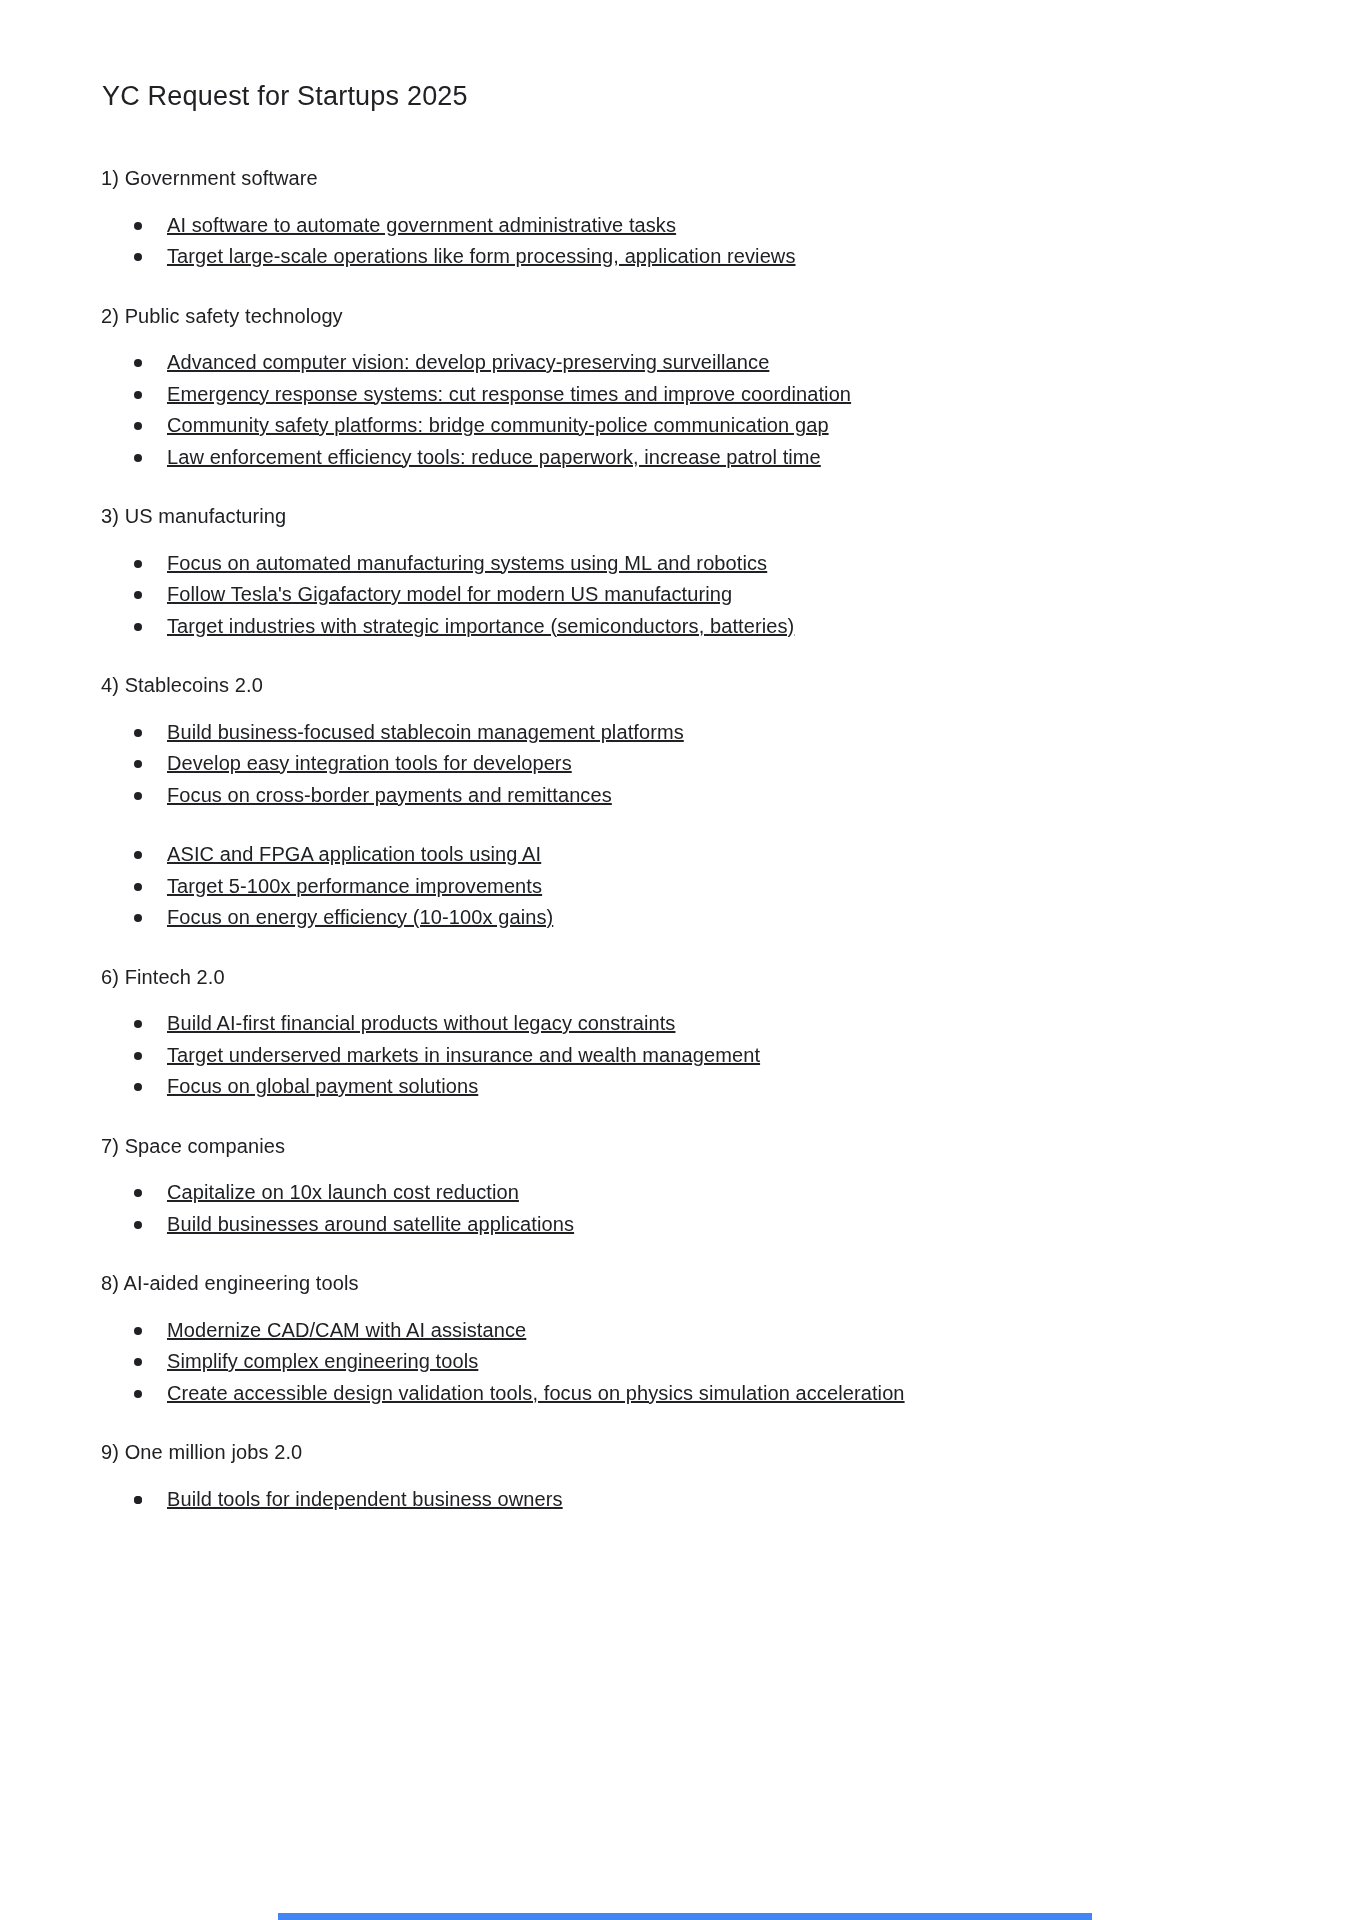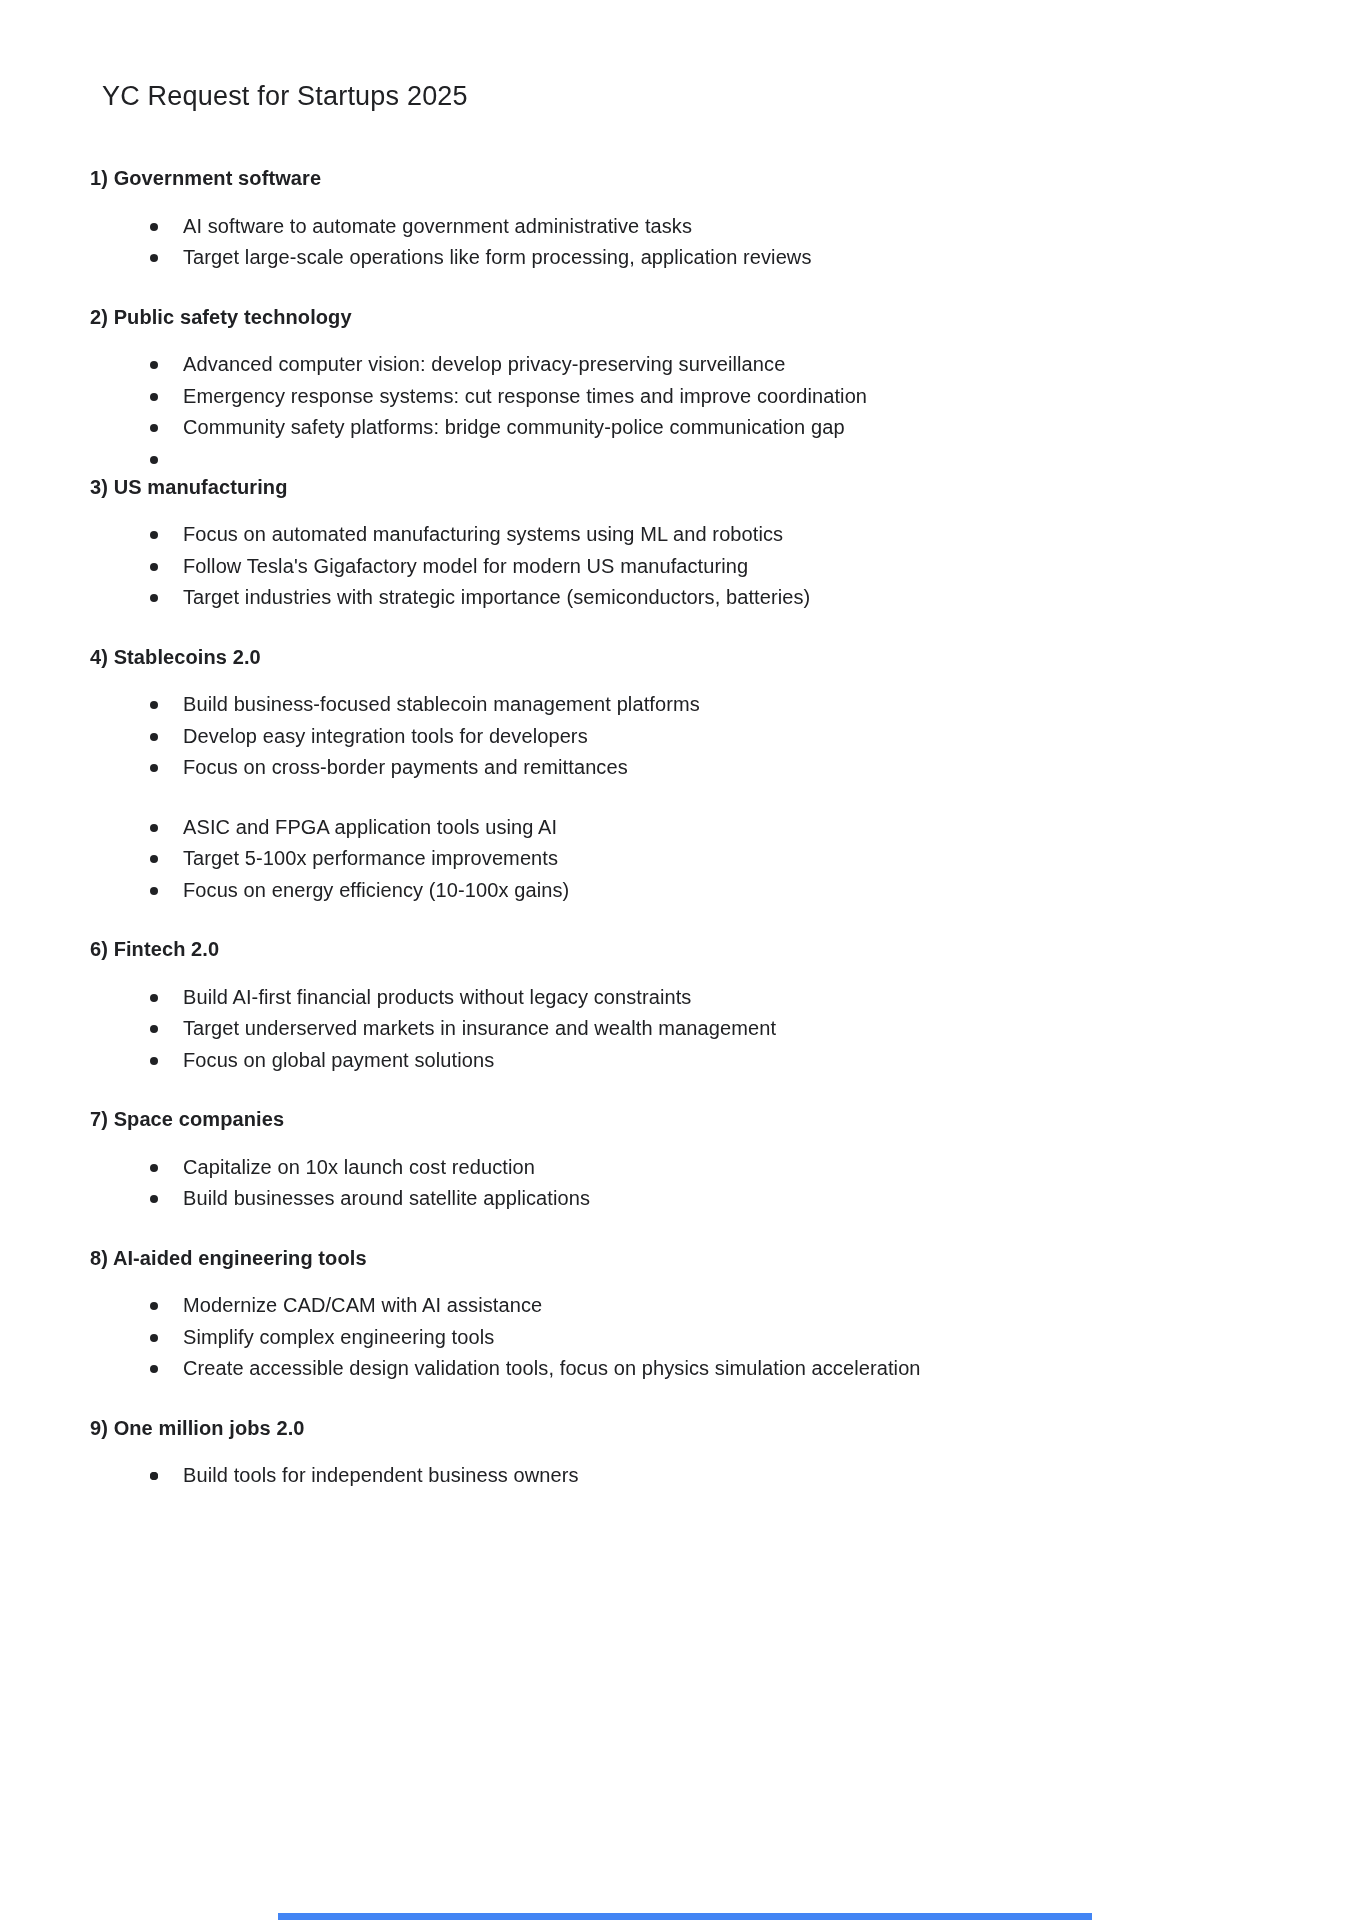--- a/index.html
+++ b/index.html
@@ -30,31 +30,32 @@
     color: #202124;
     letter-spacing: 0.2px;
   }
   .sections {
     margin-top: 49px;
   }
   .sec {
     margin: 0 0 28px 0;
   }
   .sec-heading {
-    margin: 4px;
+    margin: 15px;
     font-size: 20px;
-    font-weight: 700;
+    font-weight: 400;
     line-height: 31.5px;
     color: #202124;
     letter-spacing: 0.1px;
   }
   ul.bullets {
     list-style: none;
-    margin: 16px;
+    margin: 0;
     padding: 0;
+    text-decoration: underline;
   }
   ul.bullets li {
     position: relative;
     padding-left: 81px;
     font-size: 20px;
     font-weight: 400;
     line-height: 31.5px;
     letter-spacing: 0.1px;
   }
   .dot {
@@ -91,21 +92,21 @@
         <li><span class="dot"></span><span>Target large-scale operations like form processing, application reviews</span></li>
       </ul>
     </section>
 
     <section class="sec">
       <h2 class="sec-heading">2) Public safety technology</h2>
       <ul class="bullets">
         <li><span class="dot"></span><span>Advanced computer vision: develop privacy-preserving surveillance</span></li>
         <li><span class="dot"></span><span>Emergency response systems: cut response times and improve coordination</span></li>
         <li><span class="dot"></span><span>Community safety platforms: bridge community-police communication gap</span></li>
-        <li><span class="dot"></span></li>
+        <li><span class="dot"></span><span>Law enforcement efficiency tools: reduce paperwork, increase patrol time</span></li>
       </ul>
     </section>
 
     <section class="sec">
       <h2 class="sec-heading">3) US manufacturing</h2>
       <ul class="bullets">
         <li><span class="dot"></span><span>Focus on automated manufacturing systems using ML and robotics</span></li>
         <li><span class="dot"></span><span>Follow Tesla's Gigafactory model for modern US manufacturing</span></li>
         <li><span class="dot"></span><span>Target industries with strategic importance (semiconductors, batteries)</span></li>
       </ul>

